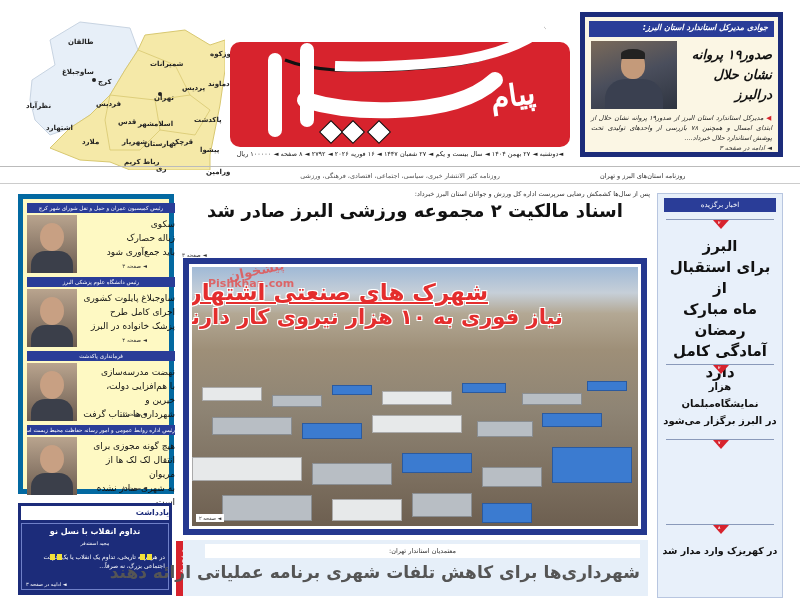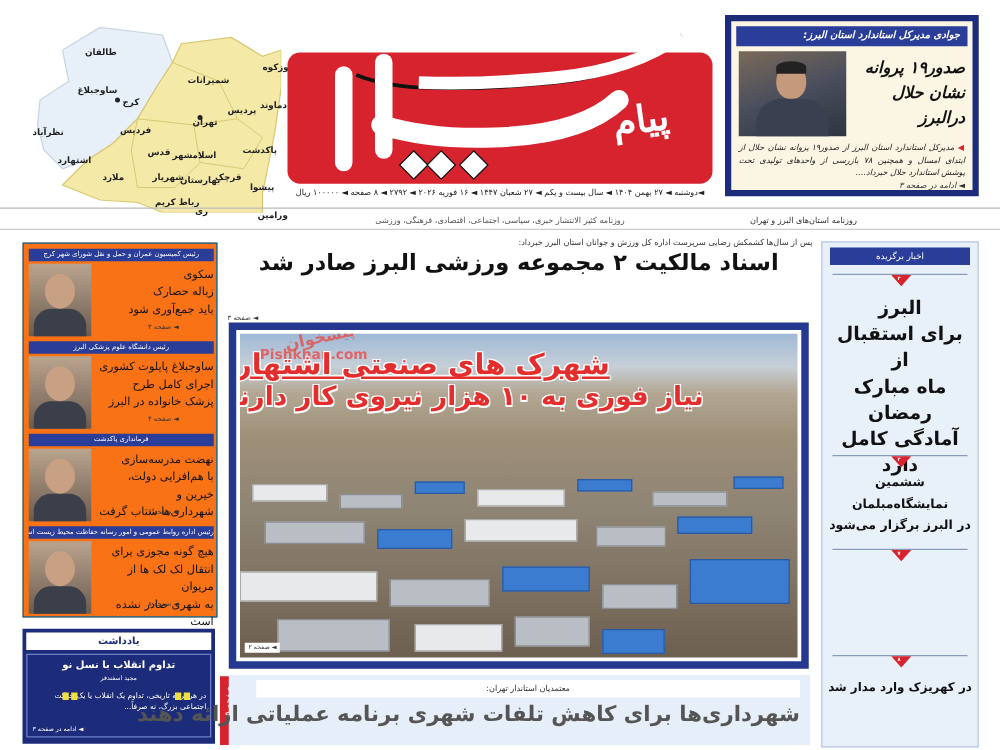--- a/index.html
+++ b/index.html
@@ -29,32 +29,32 @@
   .feature-photo .hair { position: absolute; left: 30px; top: 8px; width: 24px; height: 10px; background: #222; border-radius: 50% 50% 0 0; }
   .feature-photo .suit { position: absolute; left: 14px; top: 38px; width: 58px; height: 30px; background: #3a4050; border-radius: 20px 20px 0 0; }
   .feature-title { position: absolute; right: 6px; top: 28px; width: 88px; font-size: 13px; font-weight: bold; line-height: 20px; color: #111; text-align: right; }
   .feature-body { position: absolute; right: 6px; top: 96px; left: 6px; font-size: 6.5px; line-height: 10px; color: #222; text-align: justify; }
   .feature-more { position: absolute; right: 6px; top: 127px; font-size: 6.5px; color: #333; }
   .red-arrow { color: #d7232d; }
   .regional-tag { left: 600px; top: 172px; font-size: 6.5px; color: #333; }
   .website { left: 30px; top: 172px; font-size: 8px; font-weight: bold; color: #333; font-family: Liberation Serif, serif; direction: ltr; margin-top: 24px; }
 
   
-  .left-col { left: 18px; top: 194px; width: 156px; height: 300px; border: 1px solid #0369a1; background: #f97316; }
+  .left-col { left: 18px; top: 194px; width: 156px; height: 300px; border: 5px solid #0369a1; background: #fef9c3; }
   .lc-item { position: absolute; left: 4px; width: 148px; }
   .lc-kicker { height: 10px; background: #2a3d98; color: #fff; font-size: 5.5px; text-align: center; line-height: 10px; white-space: nowrap; overflow: hidden; }
   .lc-photo { position: absolute; left: 0; top: 12px; width: 50px; height: 58px; background: linear-gradient(180deg, #b9a48e 0%, #6c5c50 100%); }
   .lc-photo .h { position: absolute; left: 13px; top: 8px; width: 24px; height: 28px; background: #c8a083; border-radius: 50%; }
   .lc-photo .s { position: absolute; left: 4px; top: 36px; width: 42px; height: 22px; background: #3b3f4a; border-radius: 14px 14px 0 0; }
   .lc-title { position: absolute; right: 0; top: 14px; width: 94px; font-size: 9px; line-height: 14px; color: #111; text-align: right; }
   .lc-page { position: absolute; right: 28px; top: 60px; font-size: 5.5px; color: #333; }
 
   
   .note { left: 18px; top: 503px; width: 154px; height: 92px; background: #1c2c7a; padding: 3px; }
-  .note-head { height: 14px; background: #fff; color: #1c2c7a; font-size: 8px; font-weight: bold; text-align: center; line-height: 14px; }
+  .note-head { height: 14px; background: #fff; color: #1c2c7a; font-size: 8px; font-weight: bold; text-align: right; line-height: 14px; }
   .note-inner { margin-top: 3px; border: 1px solid #6f80c8; height: 67px; position: relative; padding: 3px; }
   .note-title { color: #fff; font-size: 8px; font-weight: bold; text-align: center; }
   .note-author { color: #fff; font-size: 5px; text-align: center; margin-top: 4px; }
   .note-quote { position: absolute; top: 21px; width: 14px; height: 6px; }
   .note-quote span { display: inline-block; width: 5px; height: 6px; background: #f2e03a; margin-left: 2px; }
   .note-body { color: #fff; font-size: 6px; line-height: 9px; margin-top: 6px; text-align: right; }
   .note-more { position: absolute; left: 4px; bottom: 2px; font-size: 5px; color: #fff; }
 
   
   .subhead { left: 180px; top: 190px; width: 470px; font-size: 6.5px; color: #333; text-align: right; }
@@ -288,21 +288,21 @@
       <div>برای استقبال از</div>
       <div>ماه مبارک رمضان</div>
       <div>آمادگی کامل دارد</div>
   </div>
 
   <div class="rc-sep" style="top:170px;"></div>
   <div class="rc-tri" style="top:171px;">
       <b>۲</b>
     </div>
   <div class="rc-item" style="top:184px;font-size:10px;line-height:17px;">
-    <div>ششمین</div>
+    <div>هزار</div>
       <div>نمایشگاه‌مبلمان</div>
       <div>در البرز برگزار می‌شود</div>
   </div>
 
   <div class="rc-sep" style="top:245px;"></div>
   <div class="rc-tri" style="top:246px;">
       <b>۷</b>
     </div>
 
   <div class="rc-sep" style="top:330px;"></div>

